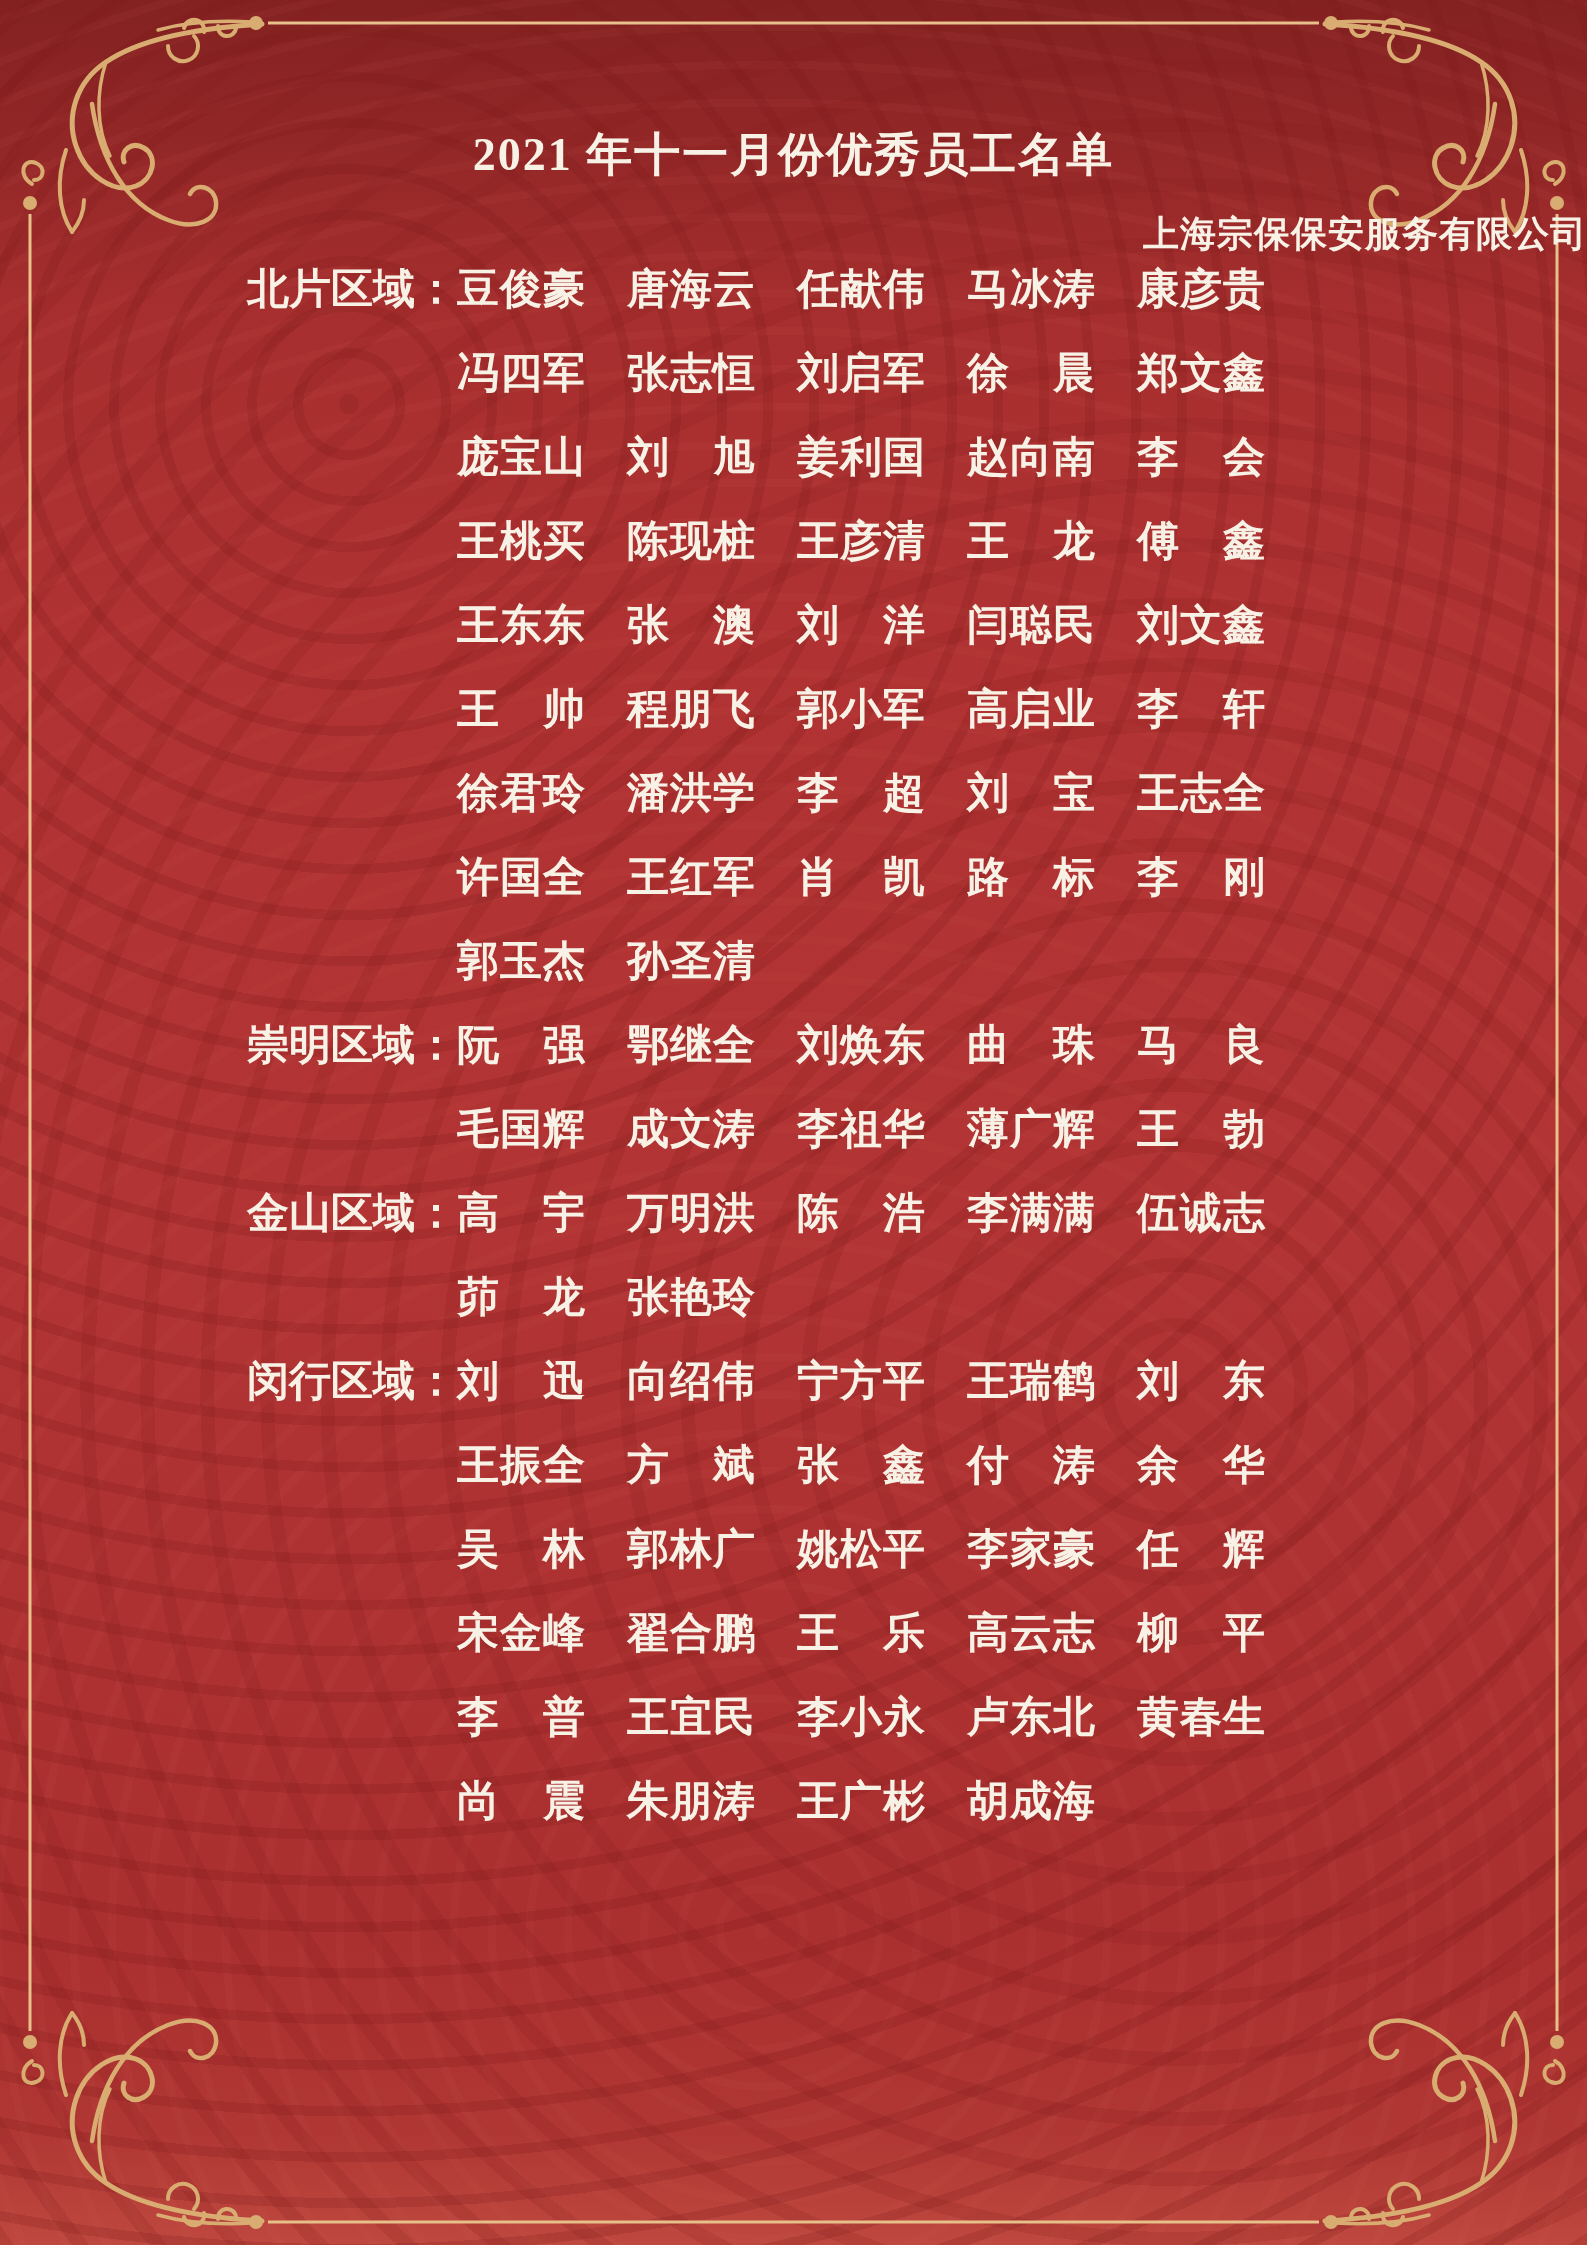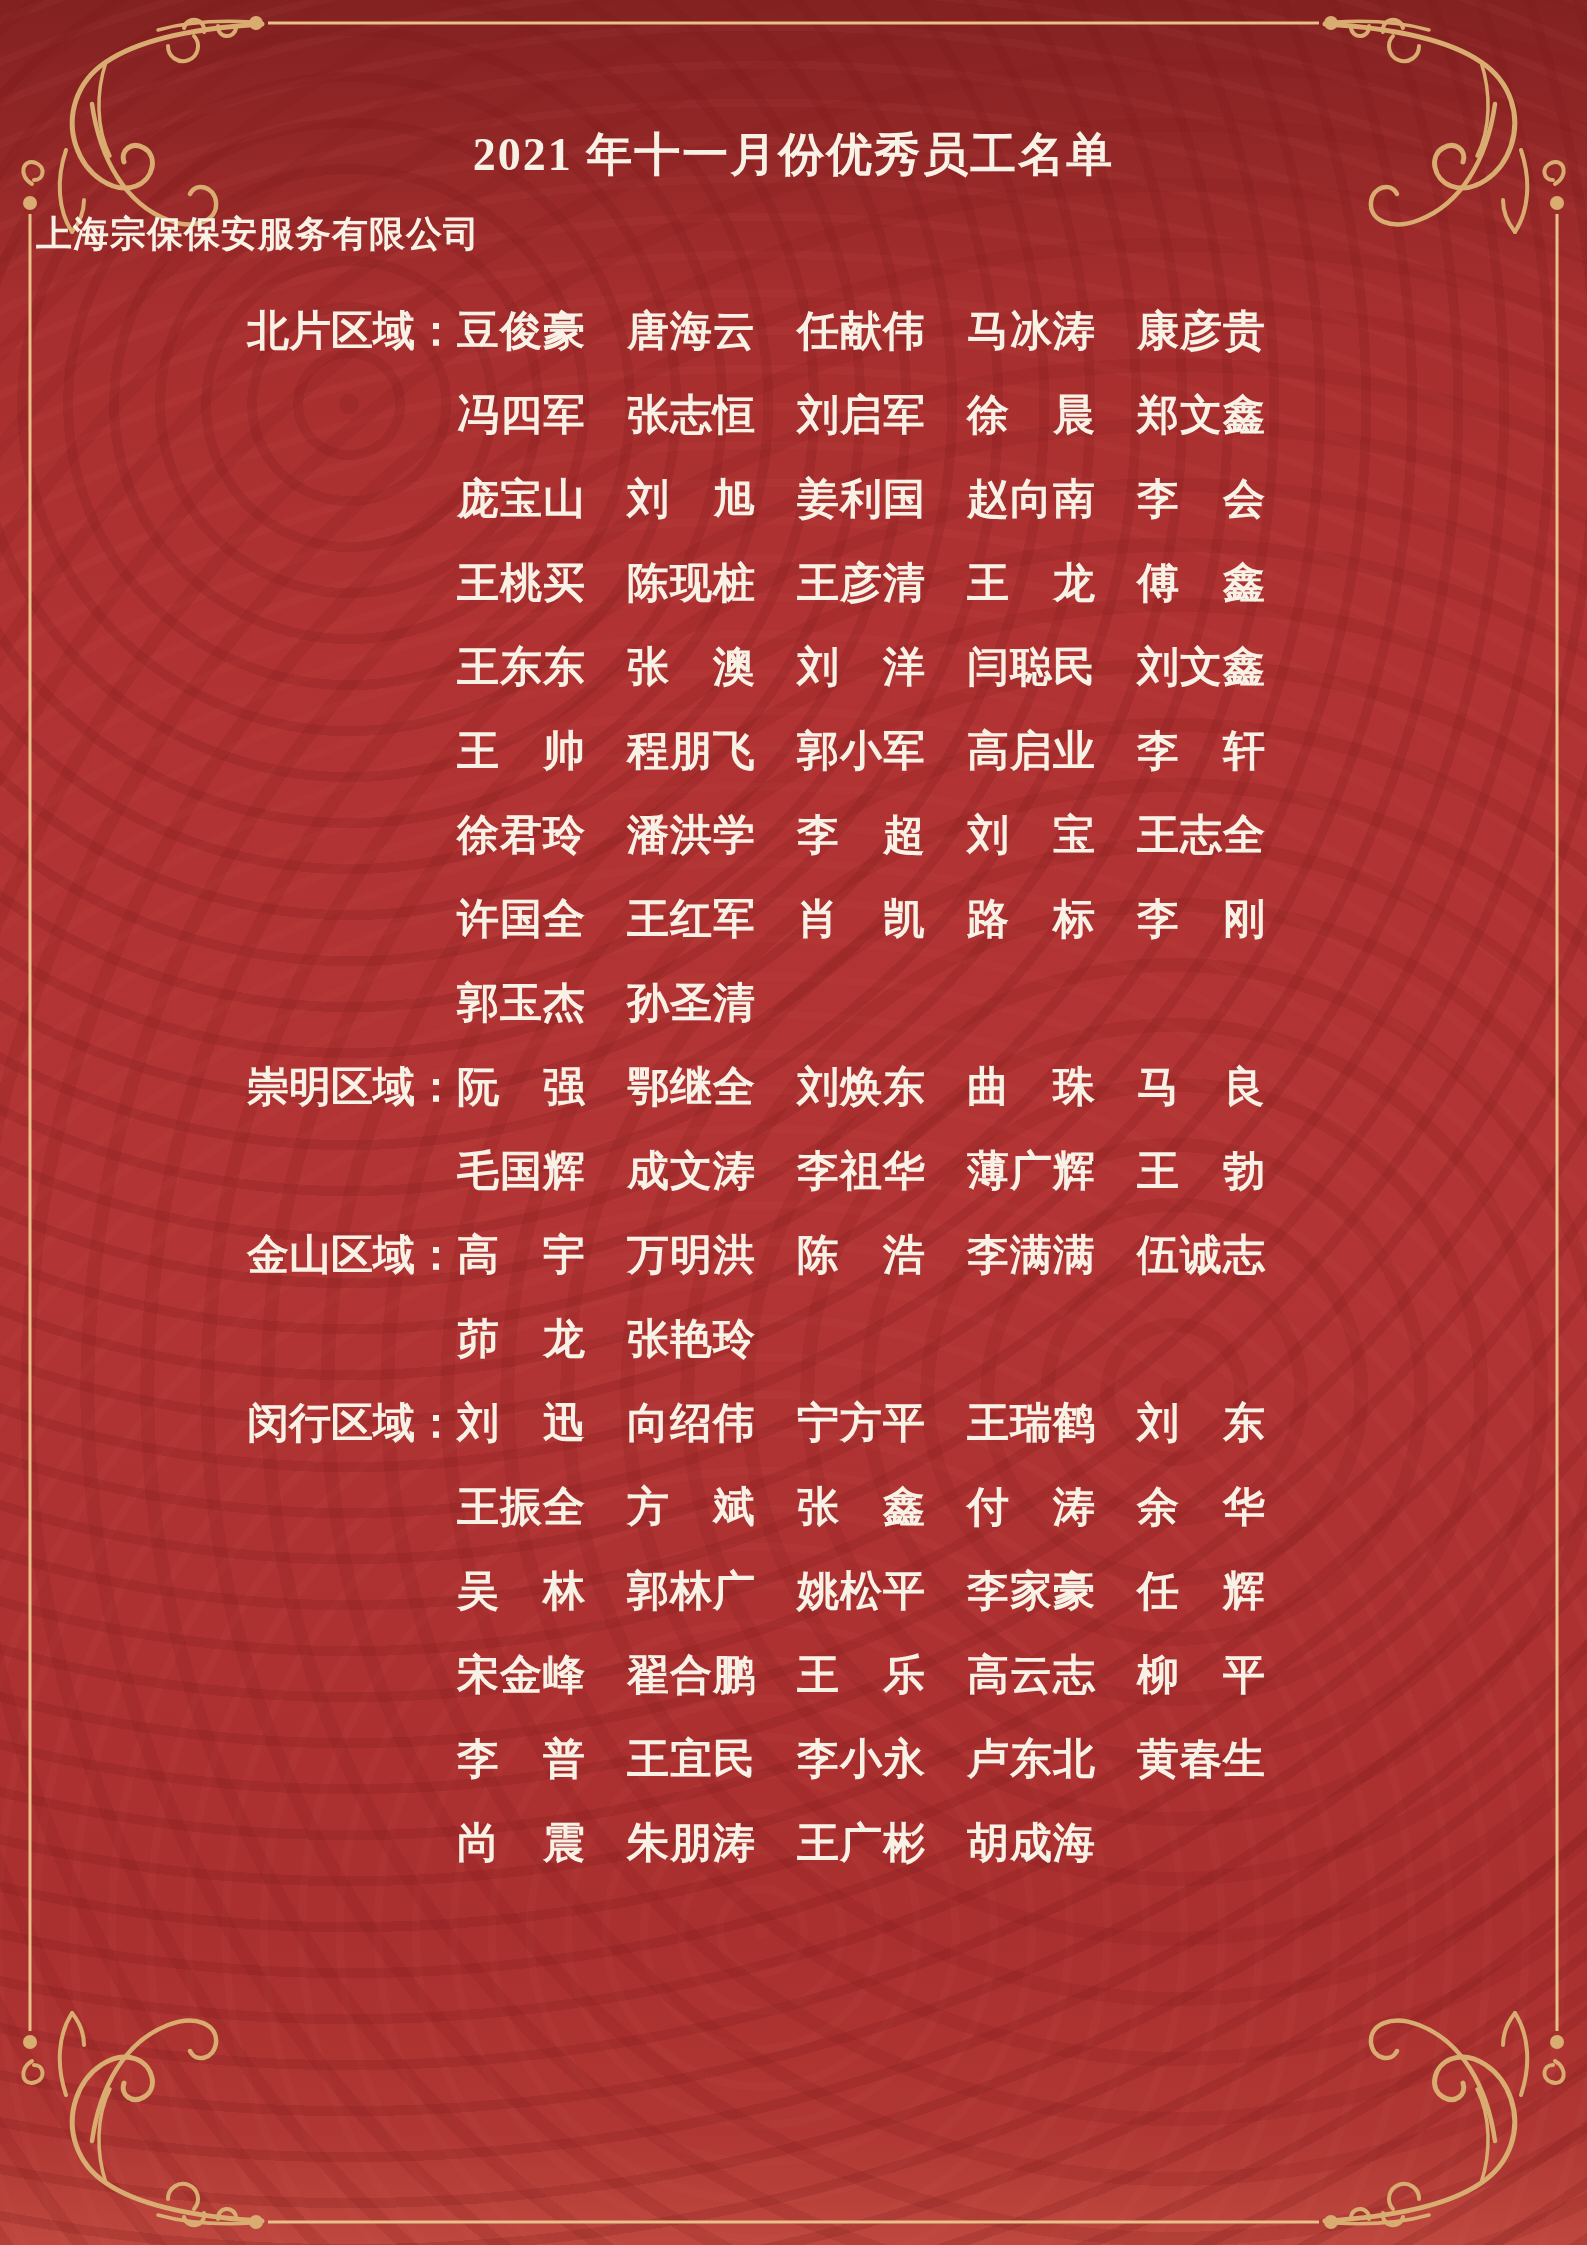--- a/index.html
+++ b/index.html
@@ -29,26 +29,26 @@
     mix-blend-mode:normal;
   }
   svg.frame{position:absolute;inset:0;pointer-events:none;}
 
   .content{position:relative;font-weight:bold;}
   .title{
     margin-top:132px;text-align:center;
     font-size:46px;line-height:1;letter-spacing:2px;
   }
   .subtitle{
-    margin-top:38px;text-align:left;
+    margin-top:38px;text-align:right;
     font-size:36px;line-height:1;letter-spacing:1px;margin-left:36px;
   }
   .list{margin-top:16px;}
   .row{
-    display:flex;align-items:flex-end;height:84px;padding-left:247px;
+    display:flex;align-items:flex-start;height:84px;padding-left:247px;
   }
   .rlabel{
     width:210px;flex:0 0 210px;font-size:42px;line-height:1;white-space:nowrap;
   }
   .name{
     width:128px;flex:0 0 128px;margin-right:42px;
     font-size:42px;line-height:1;
     text-align:justify;text-align-last:justify;text-justify:inter-character;
     white-space:nowrap;
   }

